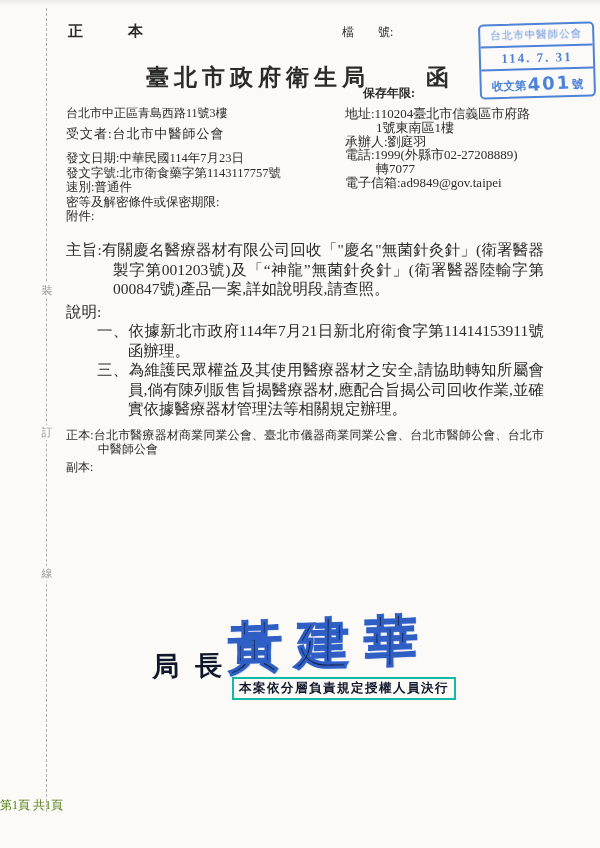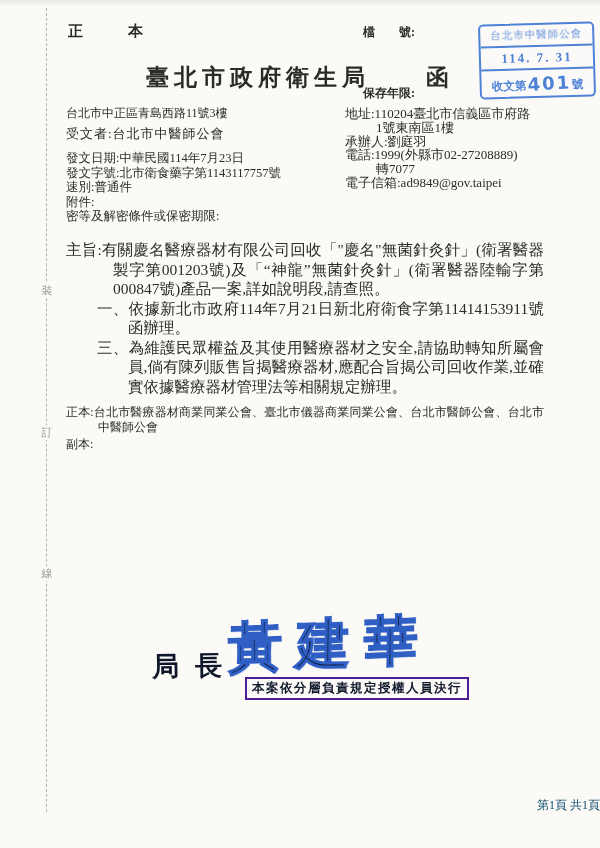--- a/index.html
+++ b/index.html
@@ -15,21 +15,21 @@
   }
   
   .binding-line{position:absolute;left:46px;top:8px;height:804px;width:0;
     border-left:1px dashed #b3b3ac;}
   .margin-mark{position:absolute;left:39px;width:16px;text-align:center;
     font-size:11px;color:#97978f;background:#fbfaf7;}
   .mark-1{top:283px;} .mark-2{top:425px;} .mark-3{top:566px;}
 
   
   .copy-type{position:absolute;left:68px;top:22px;font-size:15px;letter-spacing:15px;font-weight:600;}
-  .file-no{position:absolute;left:363px;top:24px;font-size:12px;font-weight:700;}
+  .file-no{position:absolute;left:342px;top:24px;font-size:12px;font-weight:400;}
   .retention{position:absolute;left:363px;top:41px;font-size:12px;font-weight:600;margin-top:44px;}
   .doc-title{position:absolute;left:0;right:0;top:62px;margin:0;text-align:center;
     font-size:23px;font-weight:600;letter-spacing:5px;}
 
   
   .stamp{position:absolute;left:479px;top:23px;width:112px;
     border:2.5px solid #4d82d6;border-radius:5px;color:#4d82d6;
     transform:rotate(-1.6deg);background:rgba(255,255,255,0.15);}
   .stamp-row{padding:3px 2px;text-align:center;white-space:nowrap;}
   .stamp-org{font-size:10.5px;letter-spacing:1px;filter:blur(.4px);opacity:.85;}
@@ -58,24 +58,24 @@
   .copy-line{margin-top:3px;font-family:Liberation Serif, serif;}
 
   
   .sig-block{position:absolute;left:0;top:608px;width:600px;height:110px;color:#0f172a;}
   .sig-title{position:absolute;left:152px;top:40px;font-size:27px;font-weight:700;
     letter-spacing:16px;transform:rotate(-1deg);}
   .sig-name{position:absolute;left:228px;top:0px;font-size:54px;font-weight:900;
     letter-spacing:14px;transform:rotate(-2.5deg) skewX(-3deg);
     -webkit-text-stroke:1.3px #2f5fc5;
     text-shadow:1px 1px 1px rgba(47,95,197,.55),0 0 1px rgba(47,95,197,.7);}
-  .sig-auth{position:absolute;left:245px;top:69px;border:2px solid #4c1d95;
+  .sig-auth{position:absolute;left:232px;top:69px;border:2px solid #14b8a6;
     font-size:12.5px;font-weight:700;letter-spacing:1.5px;padding:1px 5px;white-space:nowrap;}
 
-  .footer{position:absolute;left:0;right:0;top:797px;text-align:right;font-size:12px;color:#0c4a6e;}
+  .footer{position:absolute;left:0;right:0;top:797px;text-align:left;font-size:12px;color:#4d7c0f;}
 </style>
 </head>
 <body>
 
 <div class="page">
 
   <div class="binding-line"></div>
   <div class="margin-mark mark-1">裝</div>
   <div class="margin-mark mark-2">訂</div>
   <div class="margin-mark mark-3">線</div>
@@ -90,36 +90,37 @@
     <div class="stamp-row stamp-date">114. 7. 31</div>
     <div class="stamp-row stamp-receipt"><span>收文第</span><span class="stamp-no">401</span><span>號</span></div>
   </div>
 
   <div class="addr-left">
     <div>台北市中正區青島西路11號3樓</div>
     <div class="recipient-line">受文者:台北市中醫師公會</div>
     <div class="meta-line">發文日期:中華民國114年7月23日</div>
     <div class="meta-line">發文字號:北市衛食藥字第1143117757號</div>
     <div class="meta-line">速別:普通件</div>
+    <div class="meta-line">密等及解密條件或保密期限:</div>
     <div class="meta-line">附件:</div>
-    <div class="meta-line">密等及解密條件或保密期限:</div>
   </div>
 
   <div class="addr-right">
     <div>地址:110204臺北市信義區市府路</div>
     <div class="cont">1號東南區1樓</div>
     <div>承辦人:劉庭羽</div>
     <div>電話:1999(外縣市02-27208889)</div>
     <div class="cont">轉7077</div>
     <div>電子信箱:ad9849@gov.taipei</div>
   </div>
 
   <div class="body">
     <div class="para para-subject"><span>主旨:</span><span>有關慶名醫療器材有限公司回收「"慶名"無菌針灸針」(衛署醫器製字第001203號)及「“神龍”無菌針灸針」(衛署醫器陸輸字第000847號)產品一案,詳如說明段,請查照。</span></div>
 
+    <div class="desc-label">說明:</div>
     <div class="desc-items">
       <div class="desc-item"><span>一、</span><span>依據新北市政府114年7月21日新北府衛食字第11414153911號函辦理。</span></div>
       <div class="desc-item"><span>三、</span><span>為維護民眾權益及其使用醫療器材之安全,請協助轉知所屬會員,倘有陳列販售旨揭醫療器材,應配合旨揭公司回收作業,並確實依據醫療器材管理法等相關規定辦理。</span></div>
     </div>
 
     <div class="distribution">
       <div class="dist-line"><span>正本:</span><span>台北市醫療器材商業同業公會、臺北市儀器商業同業公會、台北市醫師公會、台北市中醫師公會</span></div>
       <div class="copy-line">副本:</div>
     </div>
   </div>

